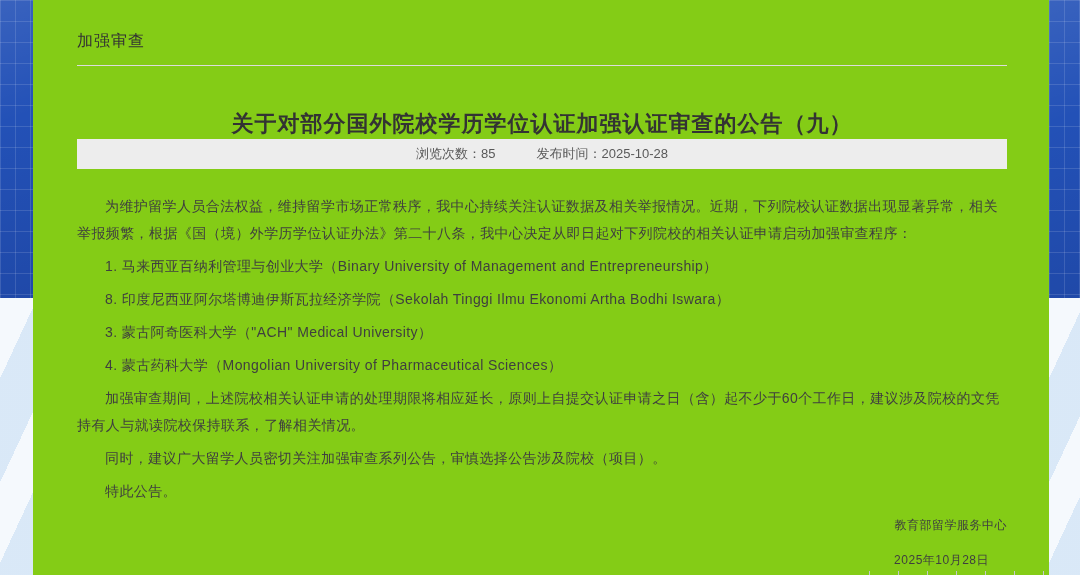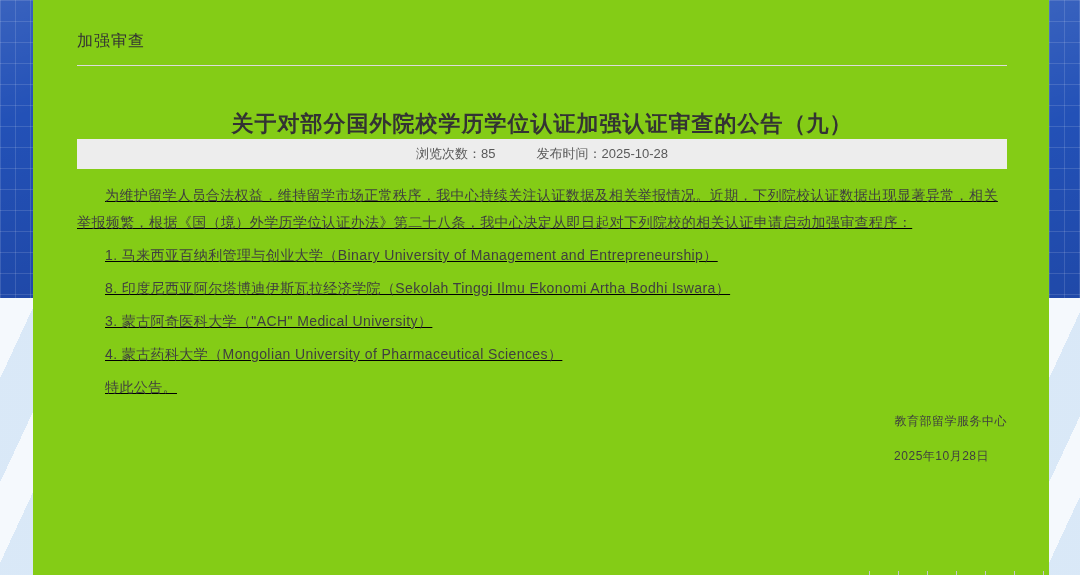--- a/index.html
+++ b/index.html
@@ -69,21 +69,21 @@
     text-align: center;
   }
   .meta-bar {
     height: 30px;
     background: #ededed;
     display: flex; align-items: center; justify-content: center;
     gap: 41px;
     font-size: 13px;
     color: #595959;
   }
-  .article { margin-top: 13px; text-decoration: underline; }
+  .article { margin-top: 24px; }
   .article p {
     font-size: 14px;
     color: #3f3f3f;
     line-height: 27px;
     text-indent: 2em;
     margin-bottom: 6px;
     letter-spacing: 0.4px;
   }
   .signature {
     margin-top: 12px;
@@ -128,20 +128,22 @@
       <span>浏览次数：85</span>
       <span>发布时间：2025-10-28</span>
     </div>
 
     <div class="article">
       <p>为维护留学人员合法权益，维持留学市场正常秩序，我中心持续关注认证数据及相关举报情况。近期，下列院校认证数据出现显著异常，相关举报频繁，根据《国（境）外学历学位认证办法》第二十八条，我中心决定从即日起对下列院校的相关认证申请启动加强审查程序：</p>
       <p>1. 马来西亚百纳利管理与创业大学（Binary University of Management and Entrepreneurship）</p>
       <p>8. 印度尼西亚阿尔塔博迪伊斯瓦拉经济学院（Sekolah Tinggi Ilmu Ekonomi Artha Bodhi Iswara）</p>
       <p>3. 蒙古阿奇医科大学（"ACH" Medical University）</p>
       <p>4. 蒙古药科大学（Mongolian University of Pharmaceutical Sciences）</p>
+      <p>加强审查期间，上述院校相关认证申请的处理期限将相应延长，原则上自提交认证申请之日（含）起不少于60个工作日，建议涉及院校的文凭持有人与就读院校保持联系，了解相关情况。</p>
+      <p>同时，建议广大留学人员密切关注加强审查系列公告，审慎选择公告涉及院校（项目）。</p>
       <p>特此公告。</p>
     </div>
 
     <div class="signature">
       <div class="sig-org">教育部留学服务中心</div>
       <div class="sig-date">2025年10月28日</div>
     </div>
 
     <div class="bottom-ticks"></div>
   </div>

